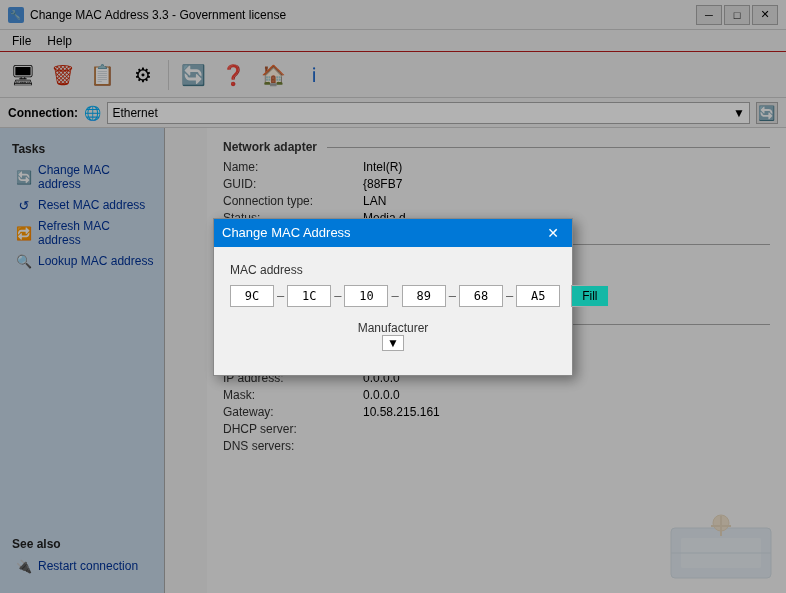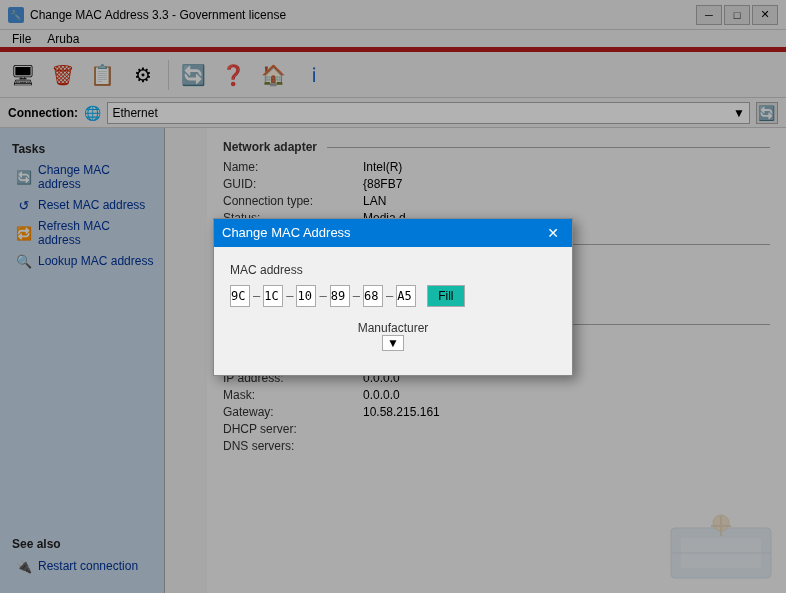--- a/index.html
+++ b/index.html
@@ -23,21 +23,21 @@
       display: flex; align-items: center; justify-content: center; cursor: pointer; font-size: 11px;
     }
 
     
     .menu-bar {
       height: 22px;
       background: #f0f0f0;
       display: flex;
       align-items: center;
       padding: 0 4px;
-      border-bottom: 5px solid #b91c1c;
+      border-bottom: 1px solid #b91c1c;
     }
     .menu-item {
       padding: 2px 8px;
       cursor: pointer;
       font-size: 12px;
     }
 
     
     .toolbar {
       height: 46px;
@@ -196,23 +196,24 @@
     }
     .modal-body { padding: 16px; }
     .modal-section-label { font-size: 12px; margin-bottom: 8px; color: #333; font-weight: normal; }
     .mac-inputs {
       display: flex;
       align-items: center;
       gap: 3px;
       margin-bottom: 14px;
     }
     .mac-input {
-      width: 20px; height: 22px;
+      width: 44px; height: 22px;
       border: 1px solid #aaa;
       background: white;
+      text-align: center;
       font-size: 12px;
       font-family: monospace;
     }
     .mac-sep { font-size: 13px; color: #555; }
     .fill-btn {
       margin-left: 8px;
       height: 22px;
       padding: 0 10px;
       border: 1px solid #aaa;
       background: #14b8a6;
@@ -260,21 +261,21 @@
   </div>
   <div class="title-bar-controls">
     <button class="title-bar-btn">─</button>
     <button class="title-bar-btn">□</button>
     <button class="title-bar-btn close">✕</button>
   </div>
 </div>
 
 <div class="menu-bar">
   <div class="menu-item">File</div>
-  <div class="menu-item">Aruba</div>
+  <div class="menu-item">Help</div>
 </div>
 
 <div class="toolbar">
   <button class="toolbar-btn" title="Network Adapter">
     <span style="font-size:20px;">🖥</span>
   </button>
   <button class="toolbar-btn" title="Delete">
     <span style="font-size:20px; color:#cc2200;">🗑</span>
   </button>
   <button class="toolbar-btn" title="Properties">

